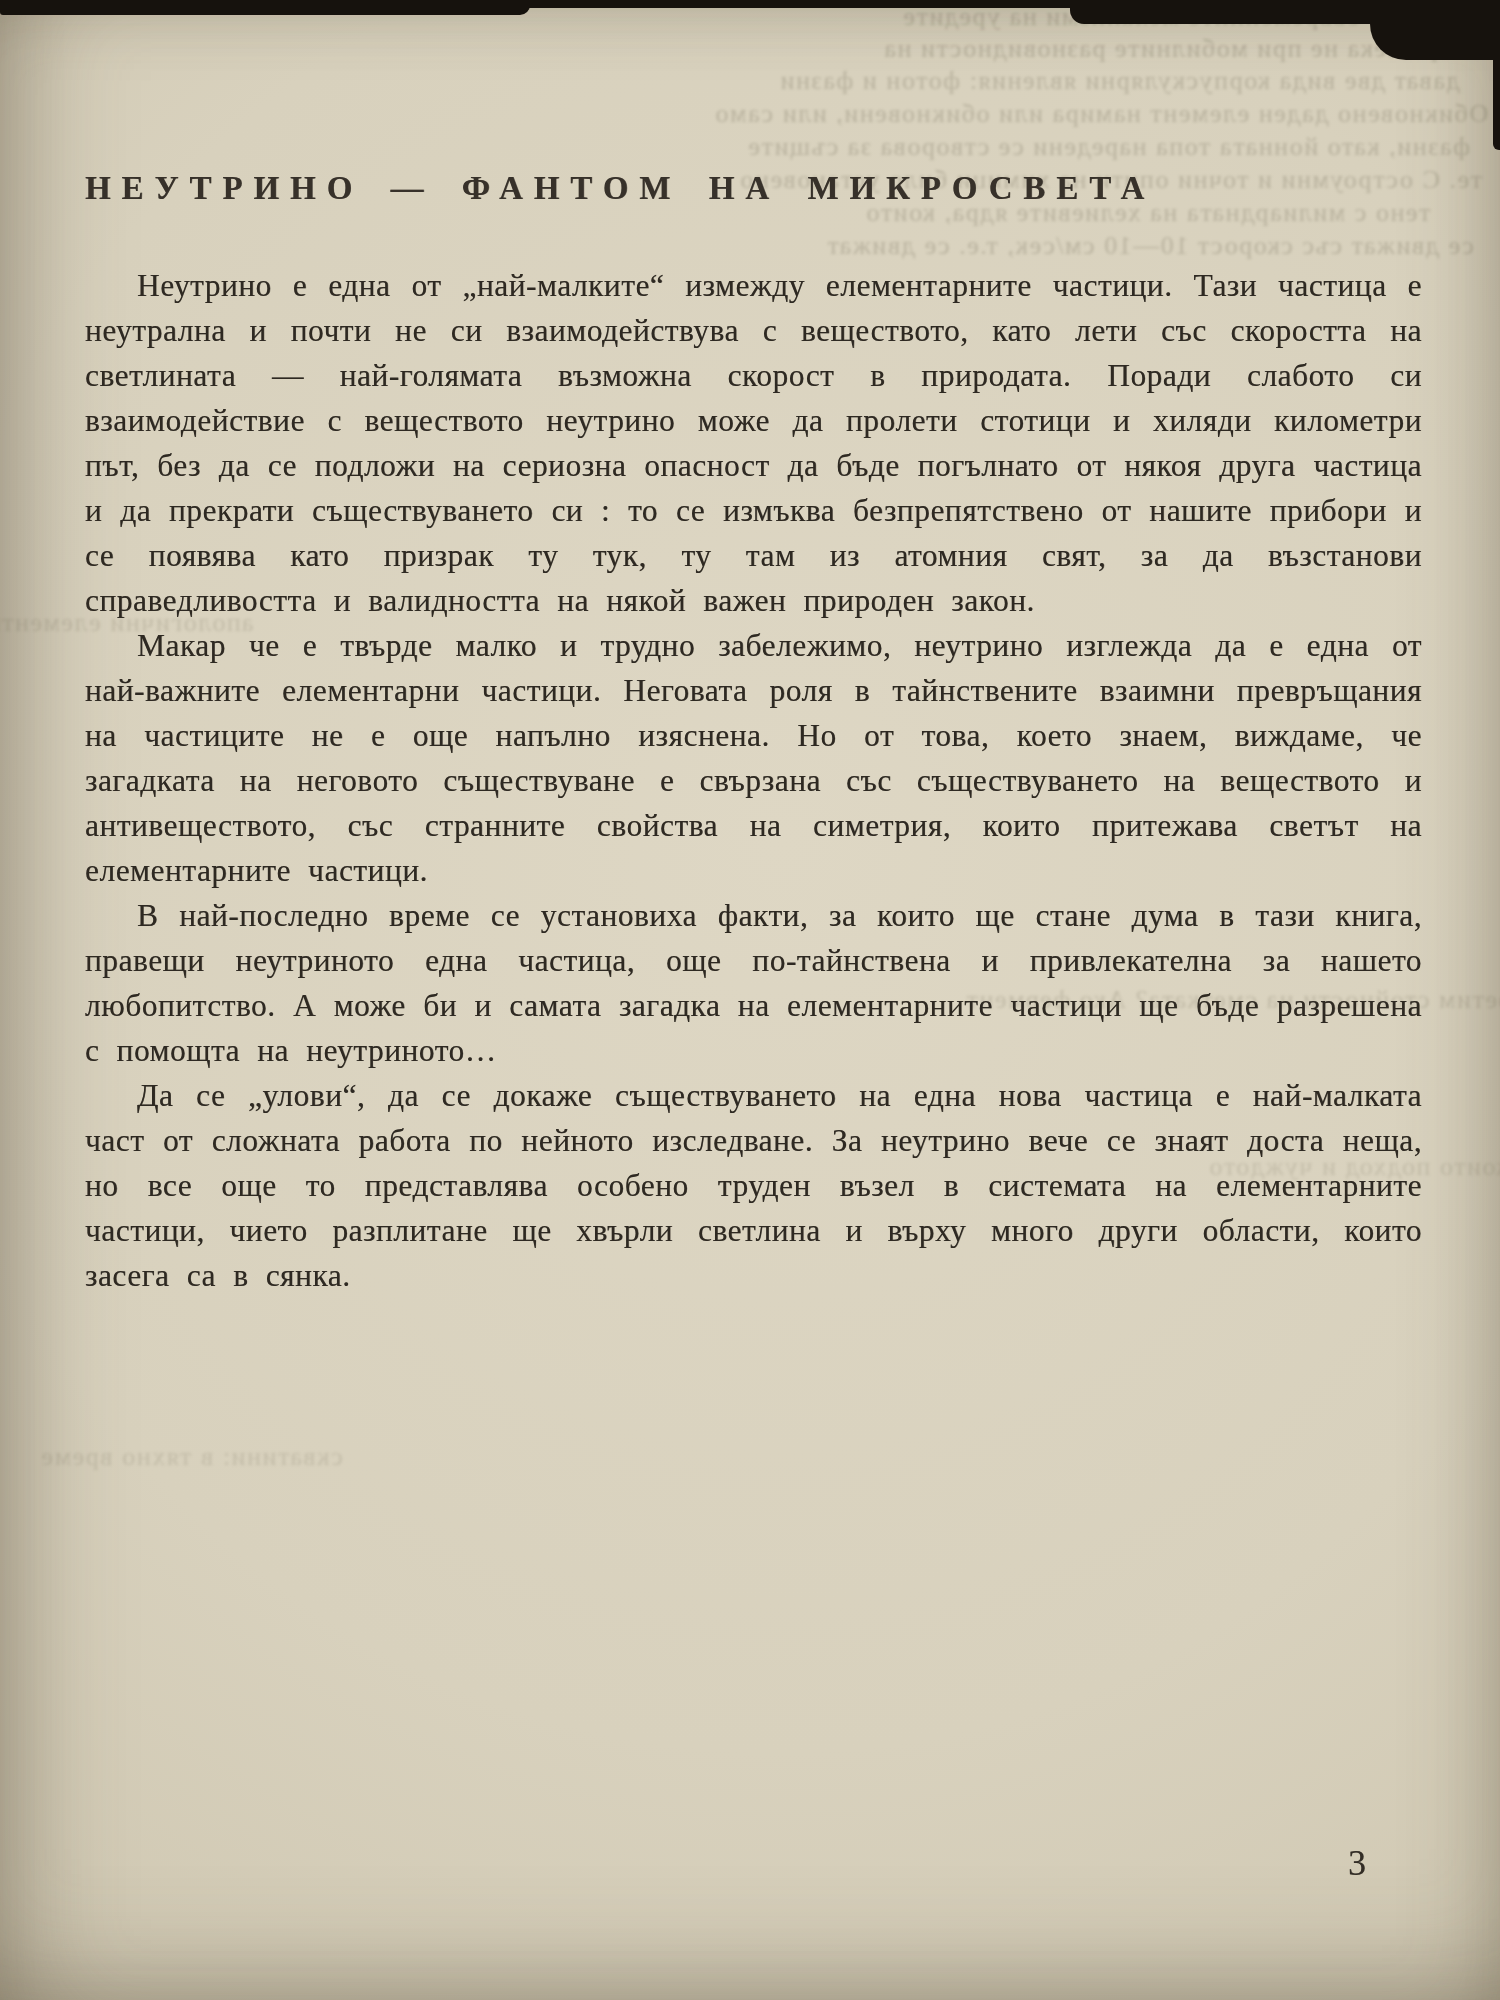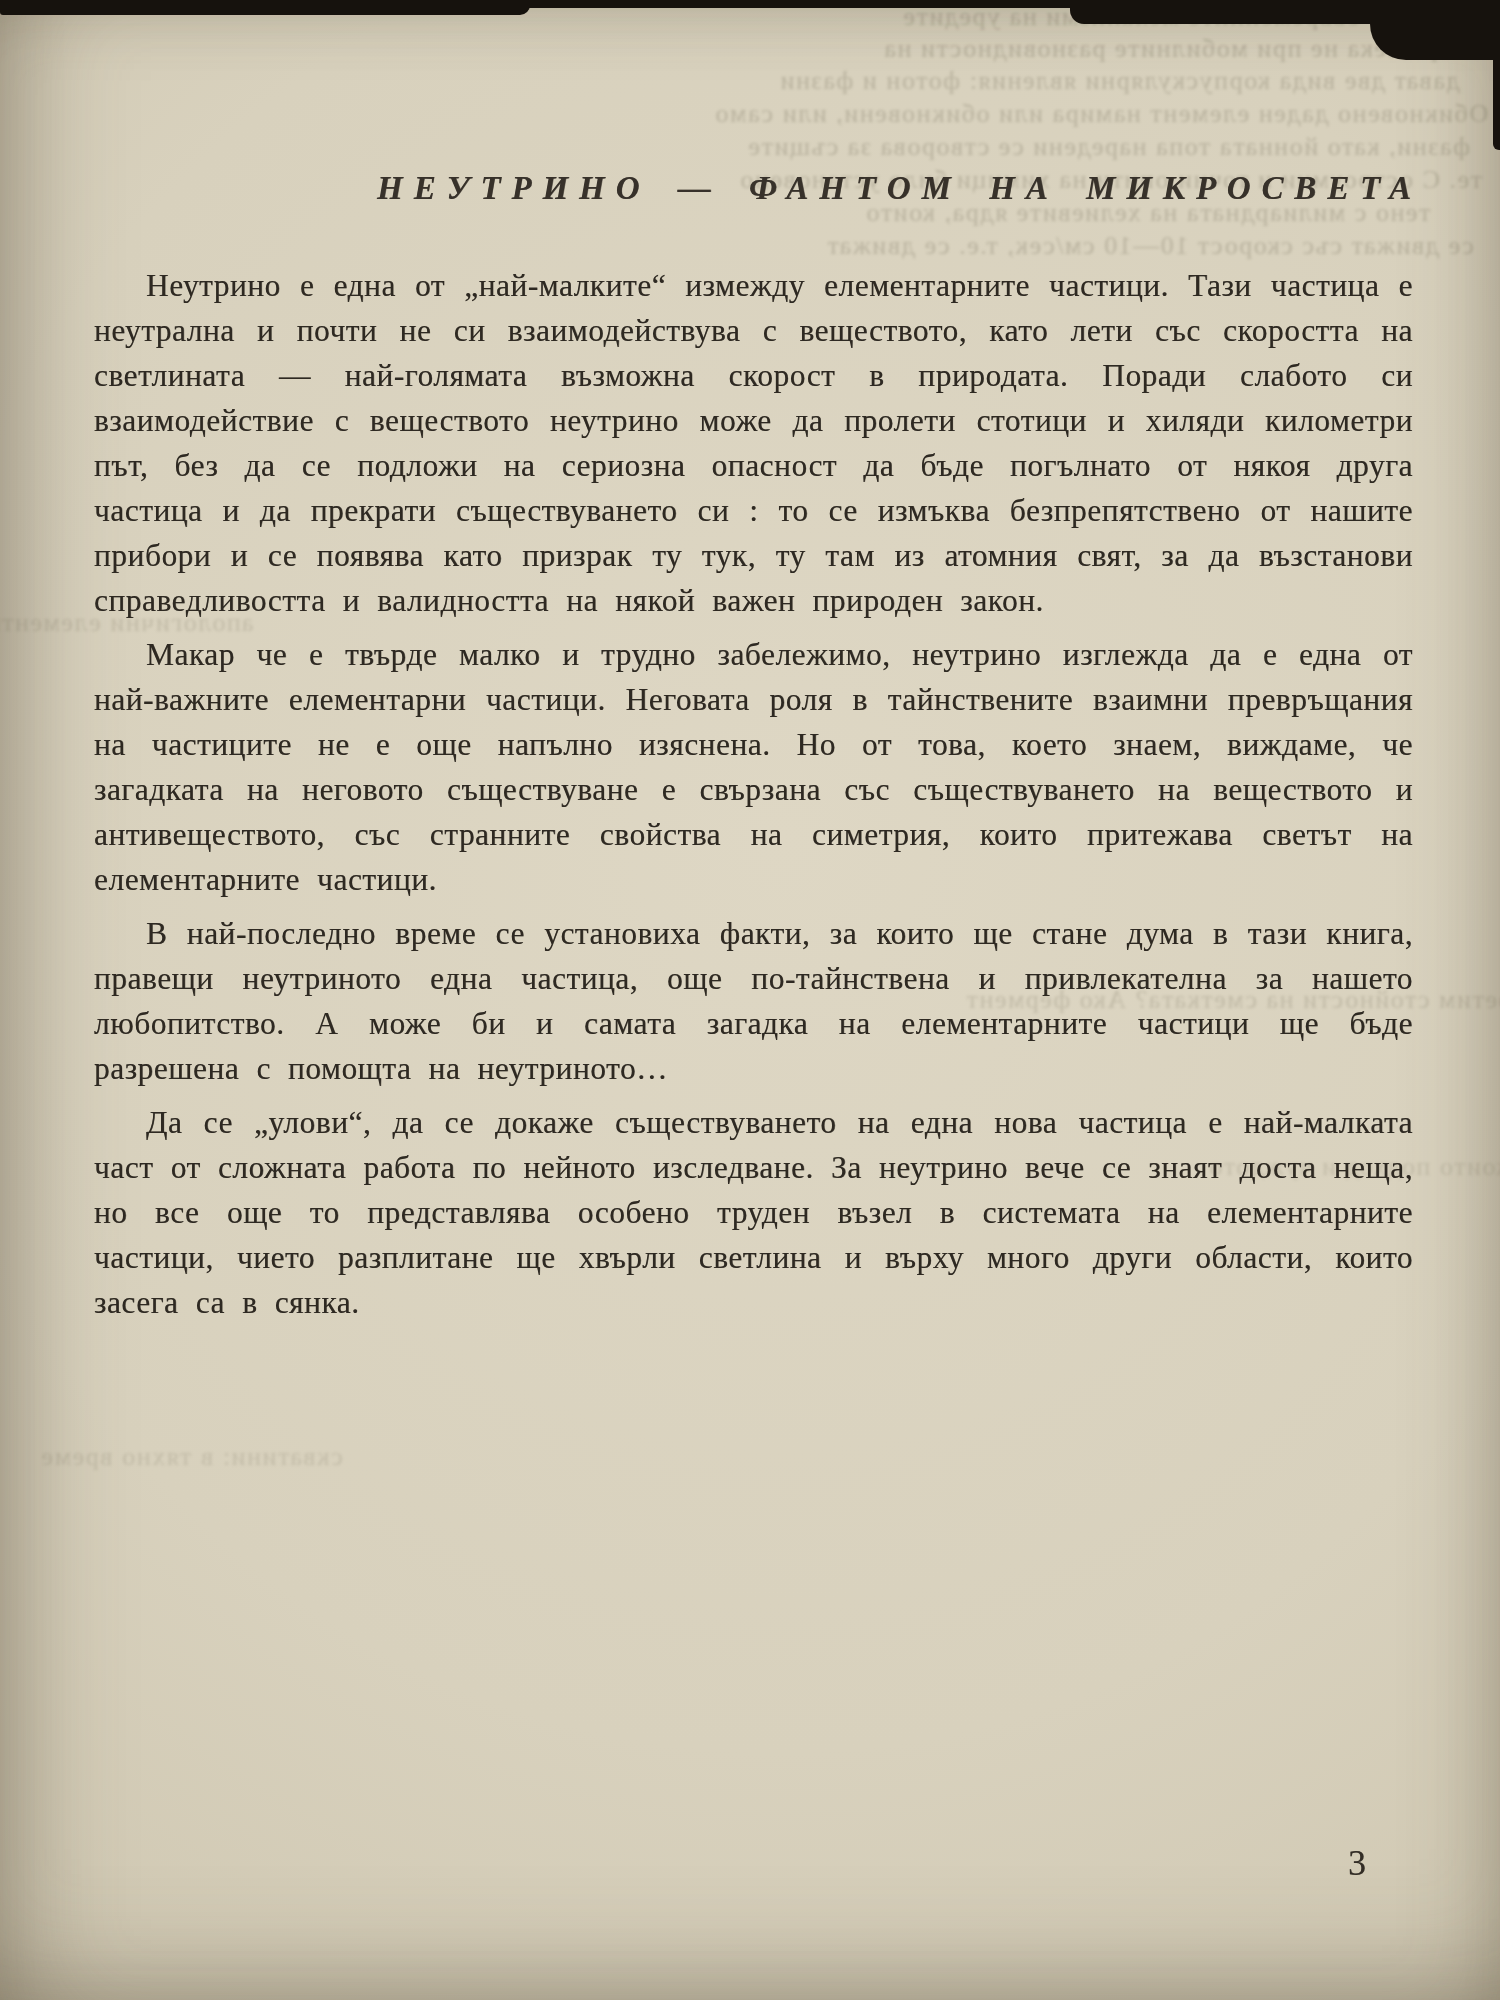--- a/index.html
+++ b/index.html
@@ -55,27 +55,27 @@
   .gp2 { top: 1152px; right: -8px; opacity: .20; }
   .gp3 { top: 1442px; left: 40px; opacity: .20; }
 
   
   .text-block {
     position: absolute; z-index: 3;
     left: 85px; top: 170px; width: 1337px;
   }
   .title {
     margin: 0 0 56px 0;
-    font-size: 33px; font-weight: 700; font-style: italic;
+    font-size: 33px; font-weight: 700; 
     letter-spacing: .33em; word-spacing: .25em;
-    text-align: right; color: #37312a;
+    text-align: left; color: #37312a;
     text-shadow: .4px .3px .4px rgba(55,49,42,.55);
   }
   .para {
-    margin: 9px; text-indent: 52px;
+    margin: 0; text-indent: 52px;
     font-size: 31.5px; line-height: 45px;
     text-align: justify; color: #2e2922;
     word-spacing: .28em; letter-spacing: .015em;
     text-shadow: .35px .25px .35px rgba(46,41,34,.5);
   }
   .page-number {
     position: absolute; z-index: 3;
     left: 1348px; top: 1842px;
     font-size: 36px; color: #332d26;
     text-shadow: .35px .25px .35px rgba(46,41,34,.5);

